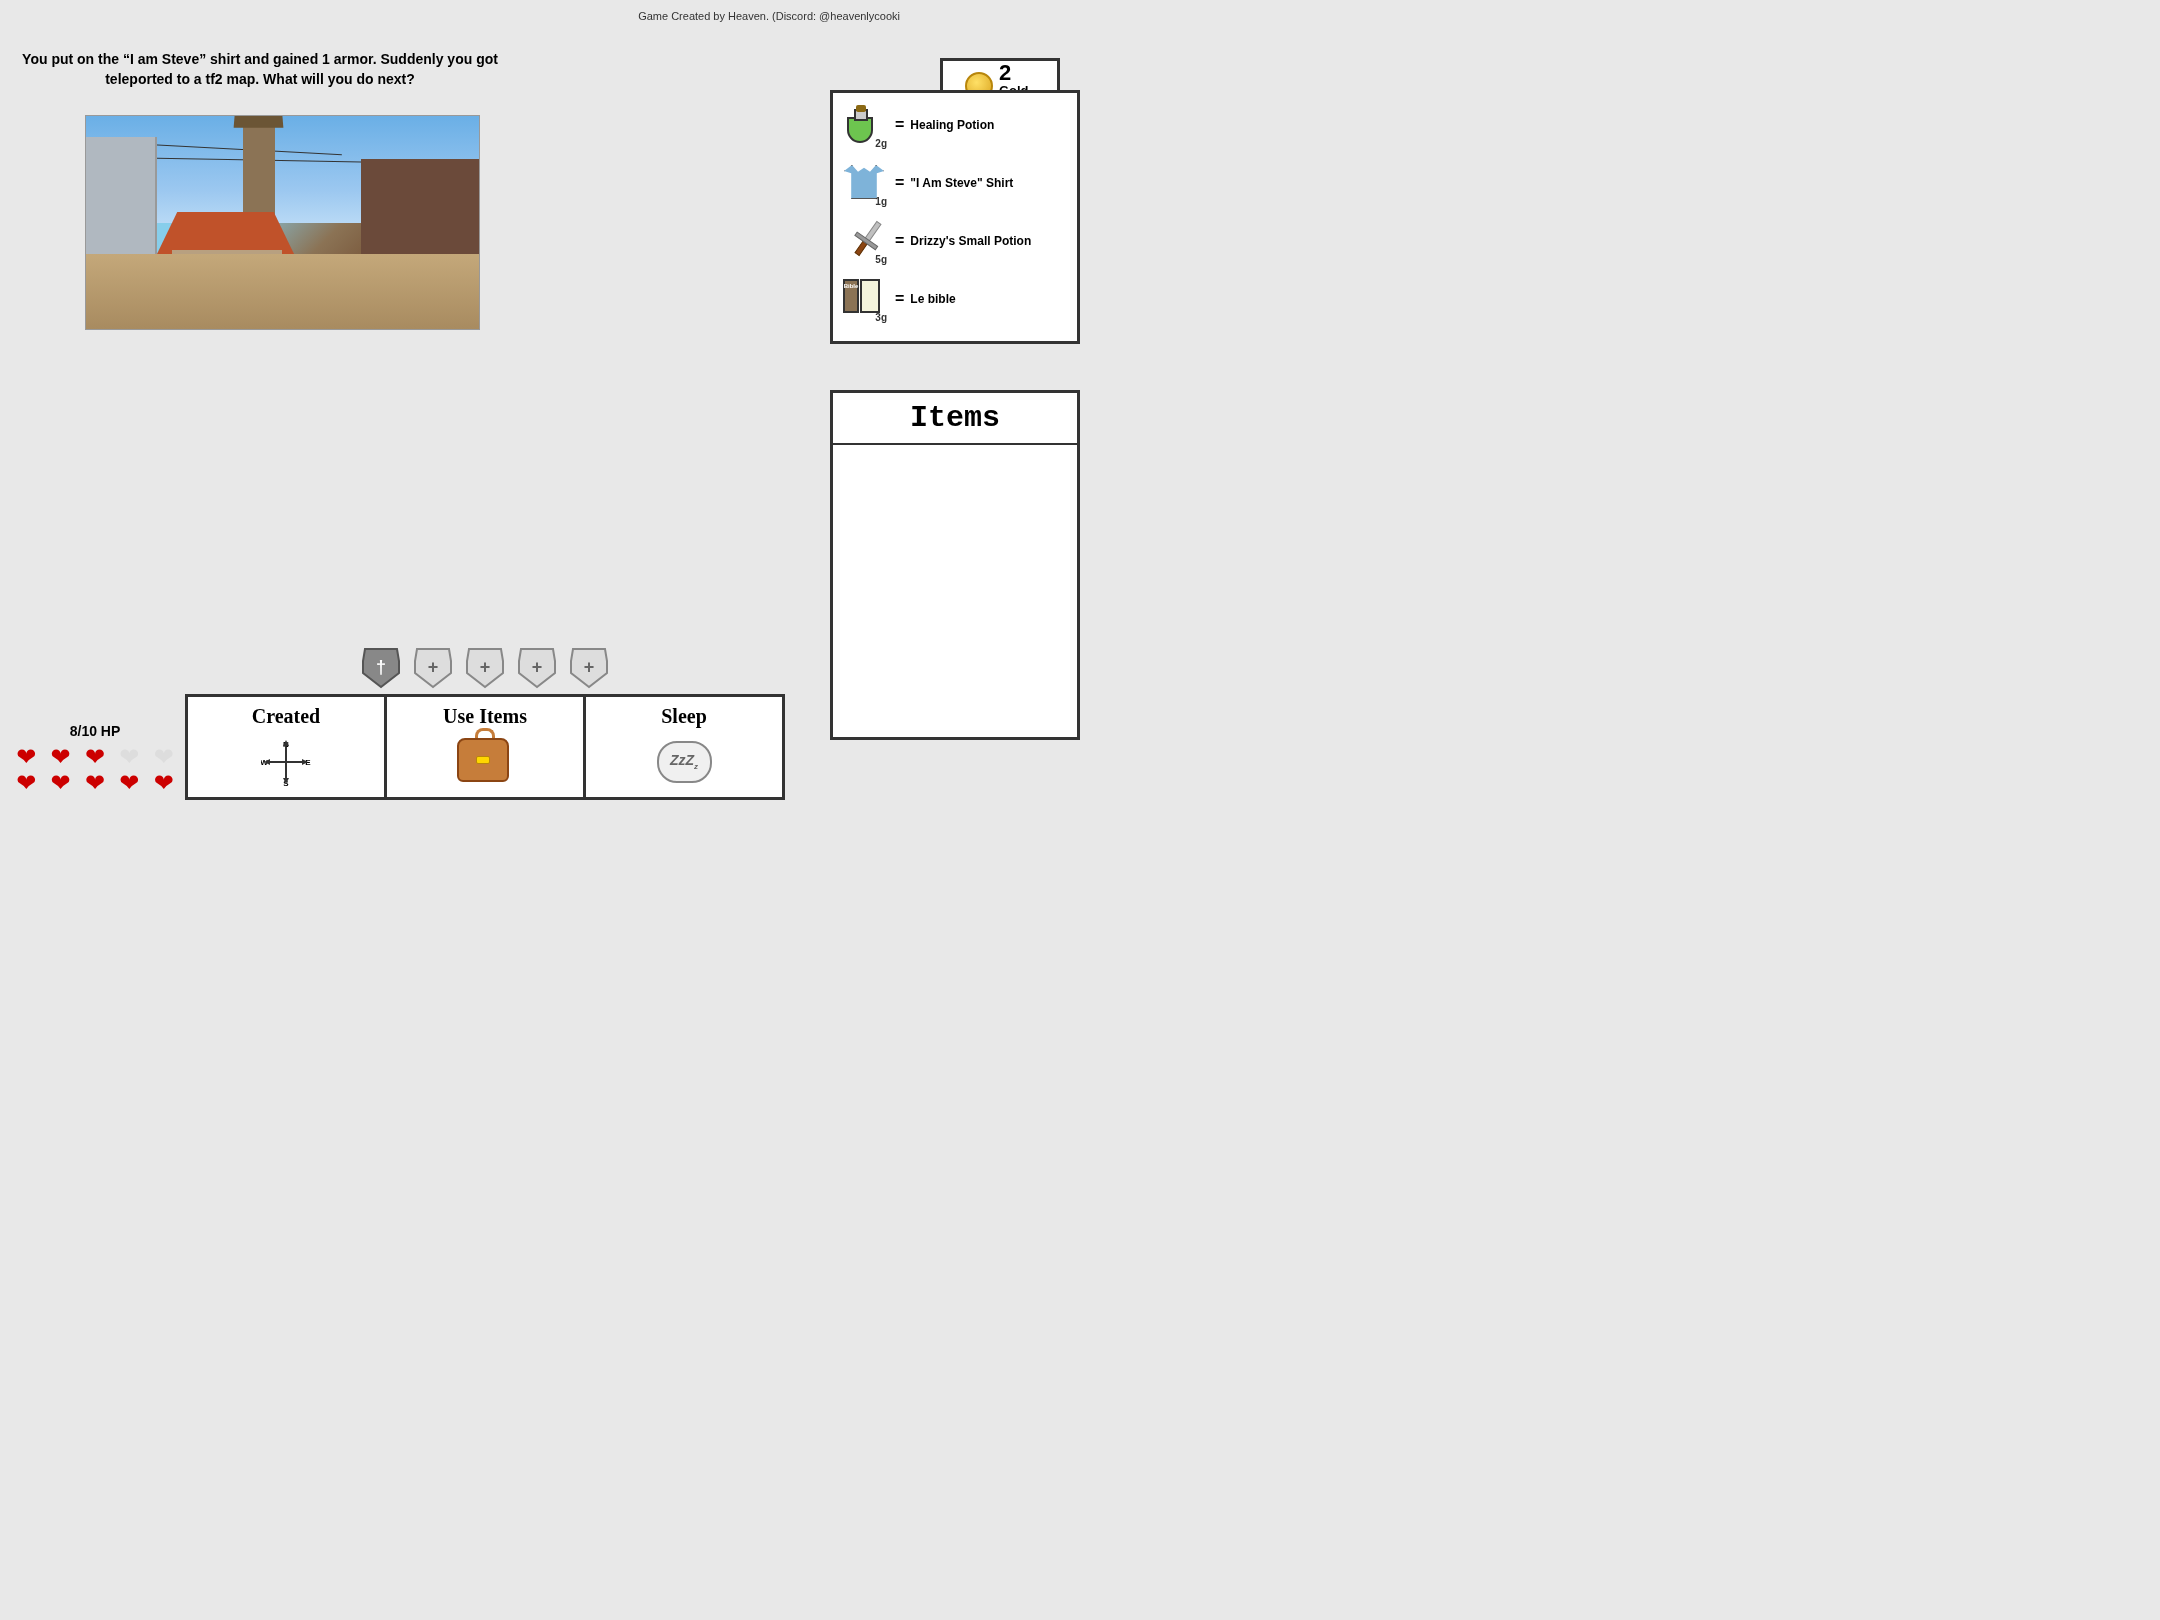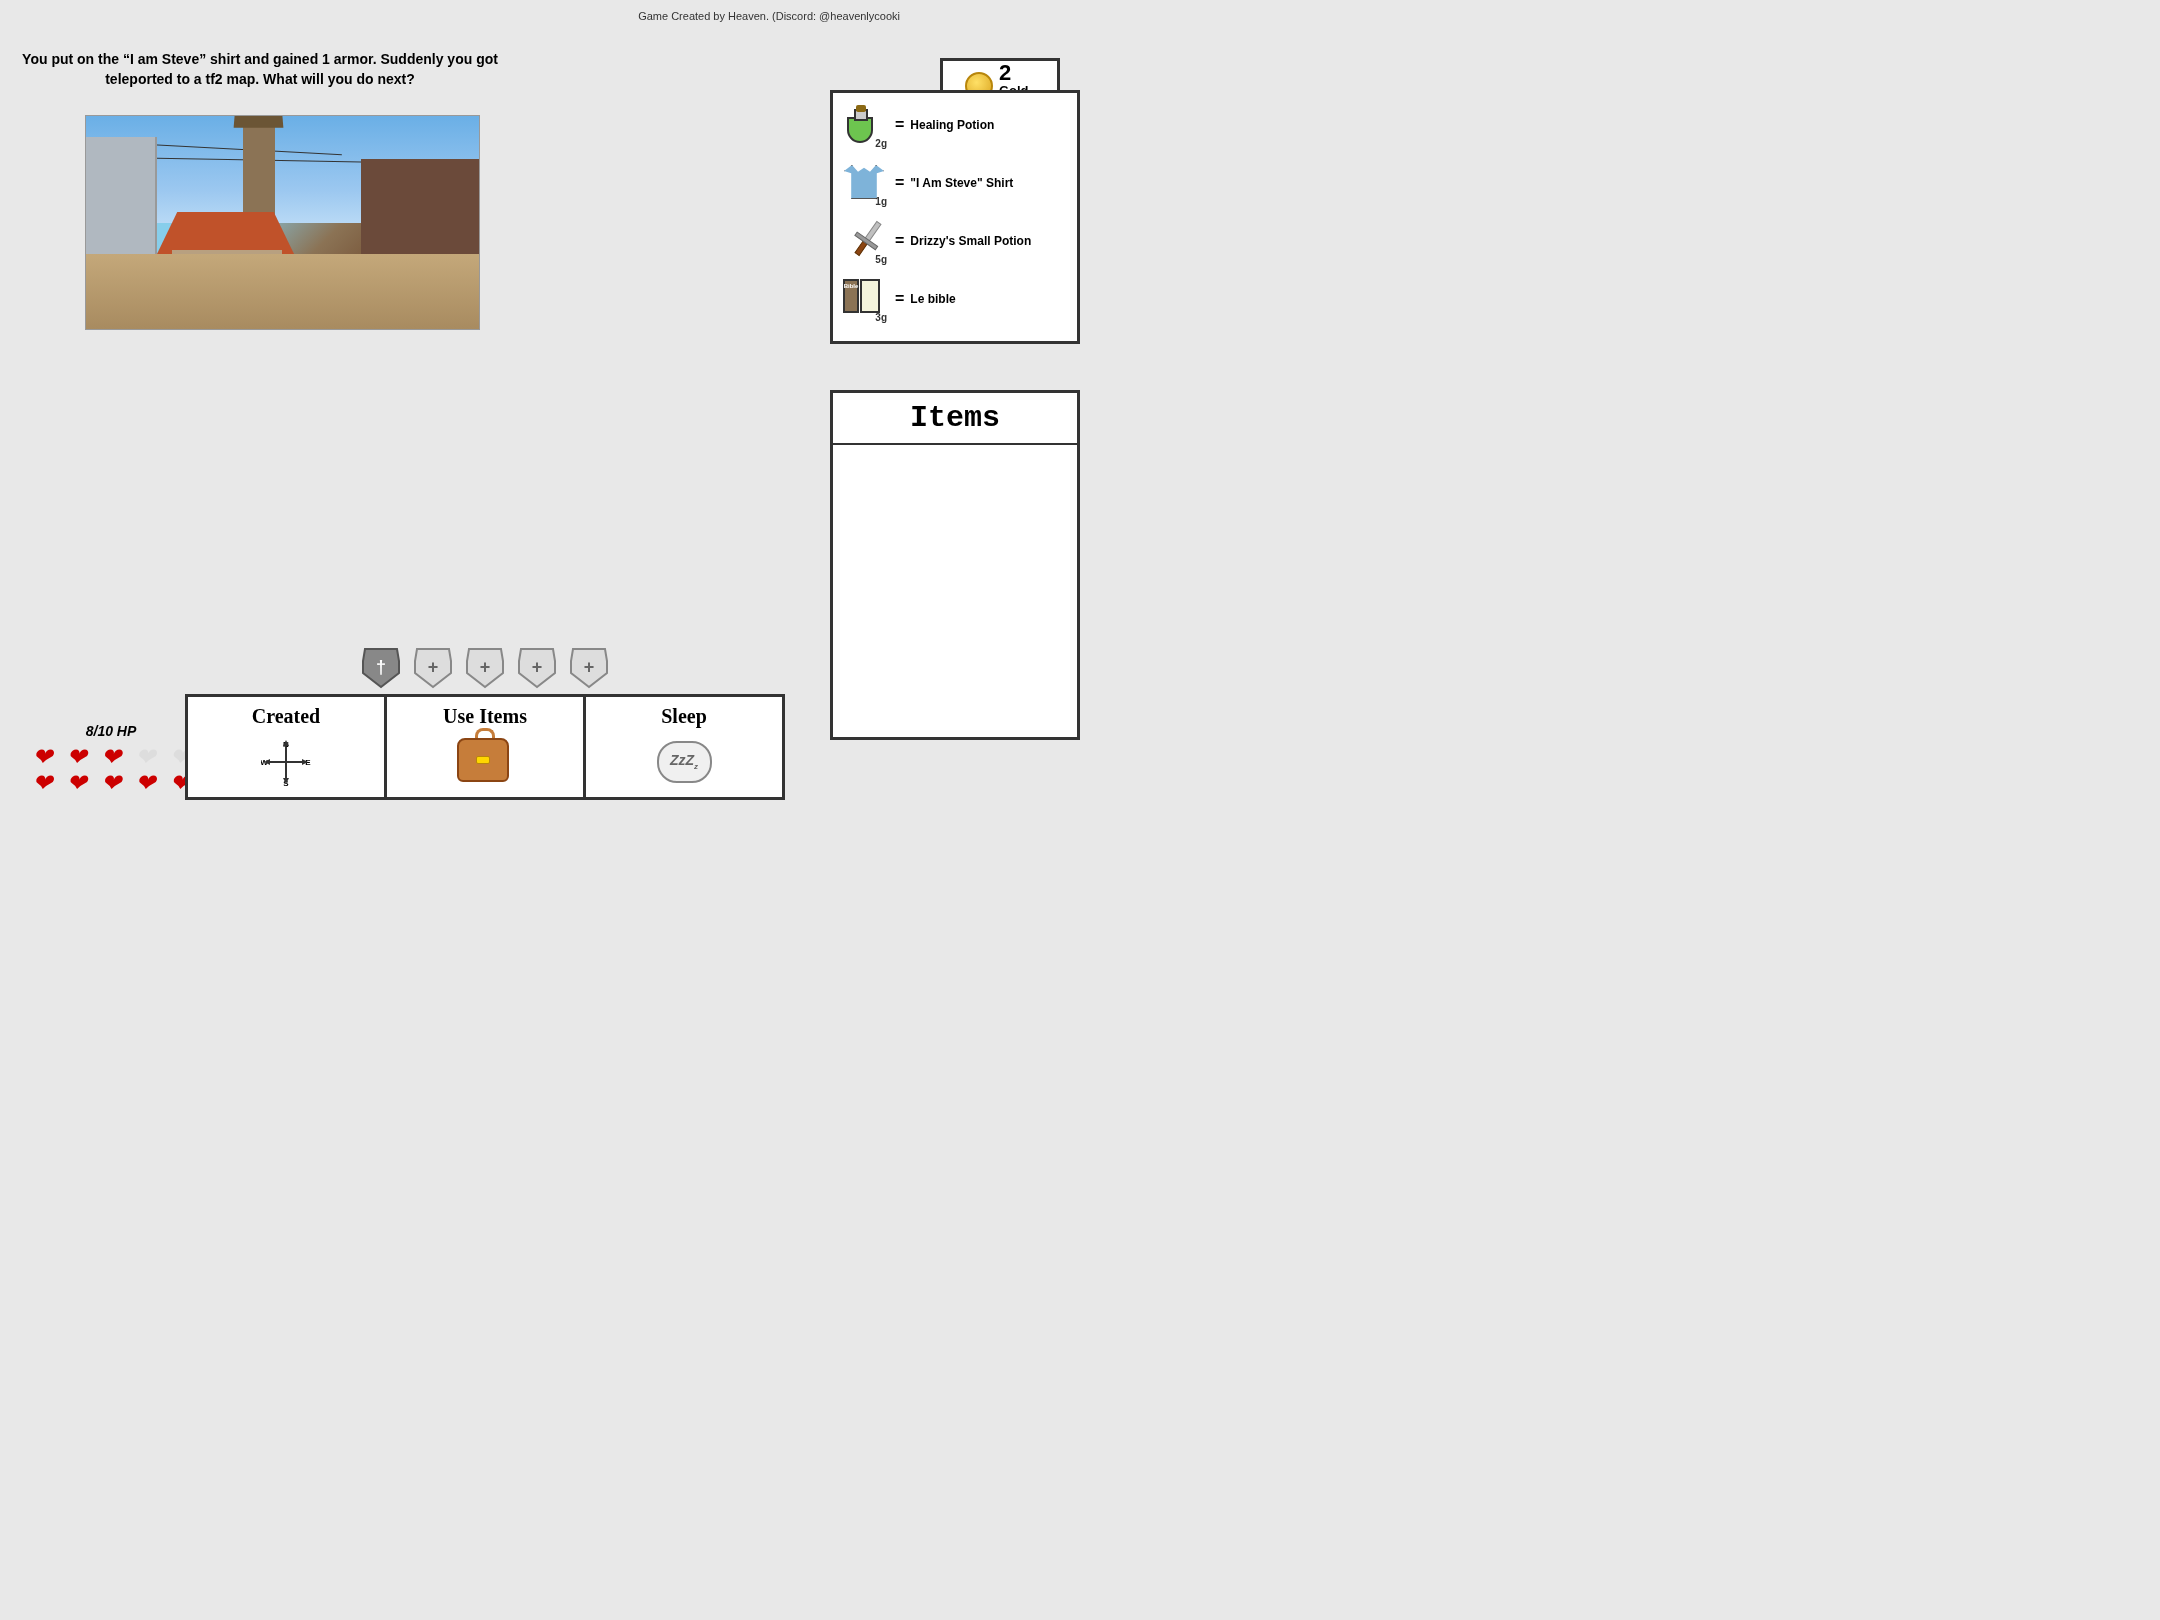--- a/index.html
+++ b/index.html
@@ -369,23 +369,22 @@
       font-size: 13px;
       font-style: italic;
       color: #555;
       font-weight: bold;
     }
 
     
     .hp-section {
       position: absolute;
       bottom: 15px;
-      left: 26px;
+      left: 10px;
       width: 170px;
-      font-style: italic;
     }
 
     .hp-label {
       font-size: 14px;
       font-weight: bold;
       text-align: center;
       margin-bottom: 6px;
     }
 
     .hearts-grid {

